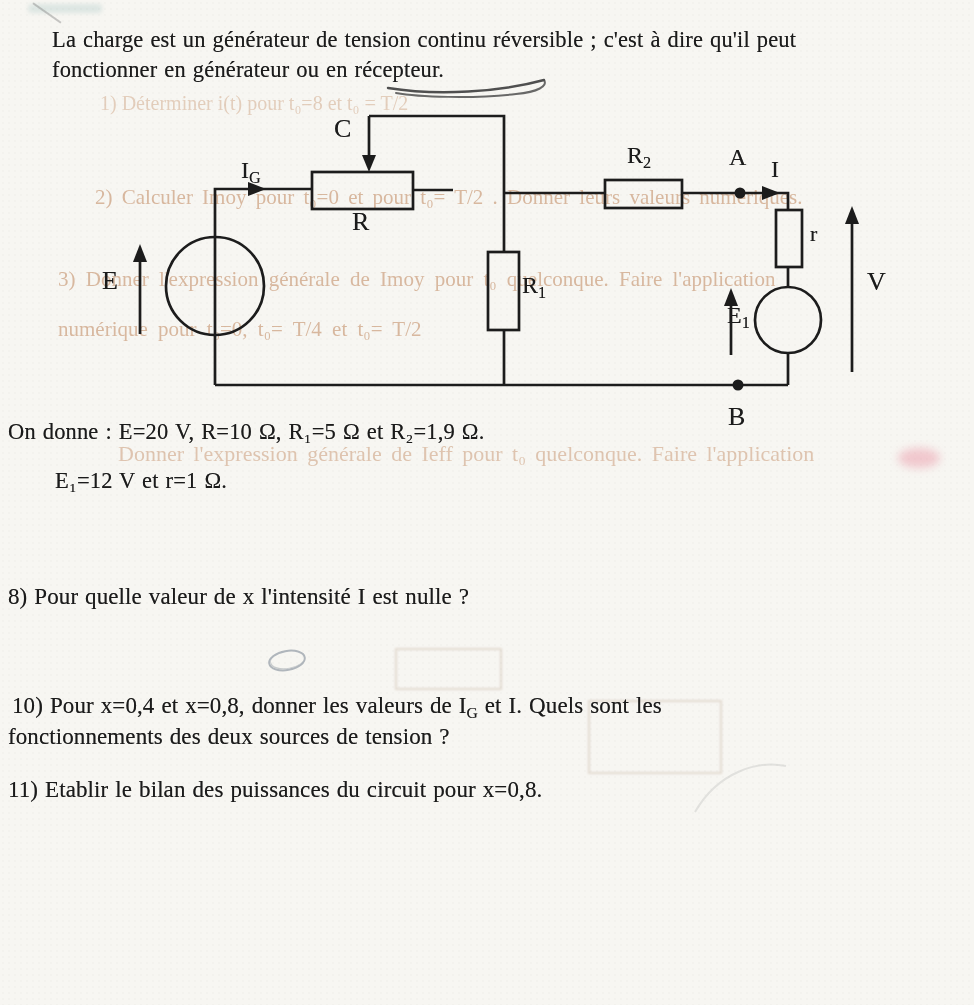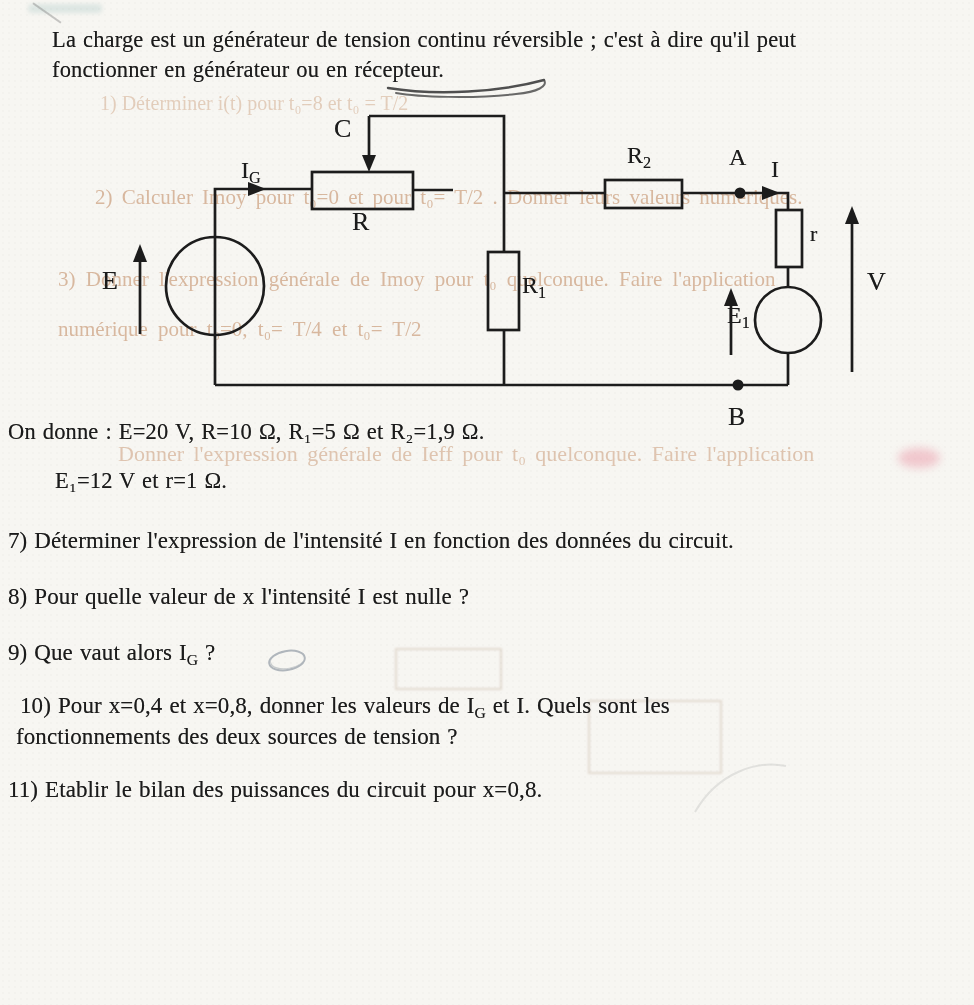--- a/index.html
+++ b/index.html
@@ -131,21 +131,19 @@
   <span class="t lbl" style="left:771px;top:156px;">I</span>
   <span class="t lbl" style="left:810px;top:221px;font-size:22px;">r</span>
   <span class="t lbl" style="left:102px;top:266px;font-size:26px;">E</span>
   <span class="t lbl" style="left:691px;top:302px;margin-left:36px;"><span>E</span><span class="sub">1</span></span>
   <span class="t lbl" style="left:867px;top:267px;font-size:26px;">V</span>
   <span class="t lbl" style="left:728px;top:402px;font-size:26px;">B</span>
 
   <div class="t main" style="left:8px;top:419px;">On donne : E=20 V, R=10 Ω, R₁=5 Ω et R₂=1,9 Ω.</div>
   <div class="t main" style="left:55px;top:468px;">E₁=12 V et r=1 Ω.</div>
 
-  <div class="t q" style="left:8px;top:528px;">7) Déterminer l'expression de l'intensité I en fonction des données du circuit.</div>
   <div class="t q" style="left:8px;top:584px;">8) Pour quelle valeur de x l'intensité I est nulle ?</div>
-  <div class="t q" style="left:8px;top:640px;"><span>9) Que vaut alors I</span><span class="sub">G</span><span> ?</span></div>
   <div class="doodle-oval" style="left:268px;top:650px;"></div>
-  <div class="t q" style="left:20px;top:693px;text-align:right;"><span>10) Pour x=0,4 et x=0,8, donner les valeurs de I</span><span class="sub">G</span><span> et I. Quels sont les</span></div>
-  <div class="t q" style="left:16px;top:724px;">fonctionnements des deux sources de tension ?</div>
+  <div class="t q" style="left:12px;top:693px;text-align:right;"><span>10) Pour x=0,4 et x=0,8, donner les valeurs de I</span><span class="sub">G</span><span> et I. Quels sont les</span></div>
+  <div class="t q" style="left:8px;top:724px;">fonctionnements des deux sources de tension ?</div>
   <div class="t q" style="left:8px;top:777px;">11) Etablir le bilan des puissances du circuit pour x=0,8.</div>
 
 </div>
 
 </body></html>

